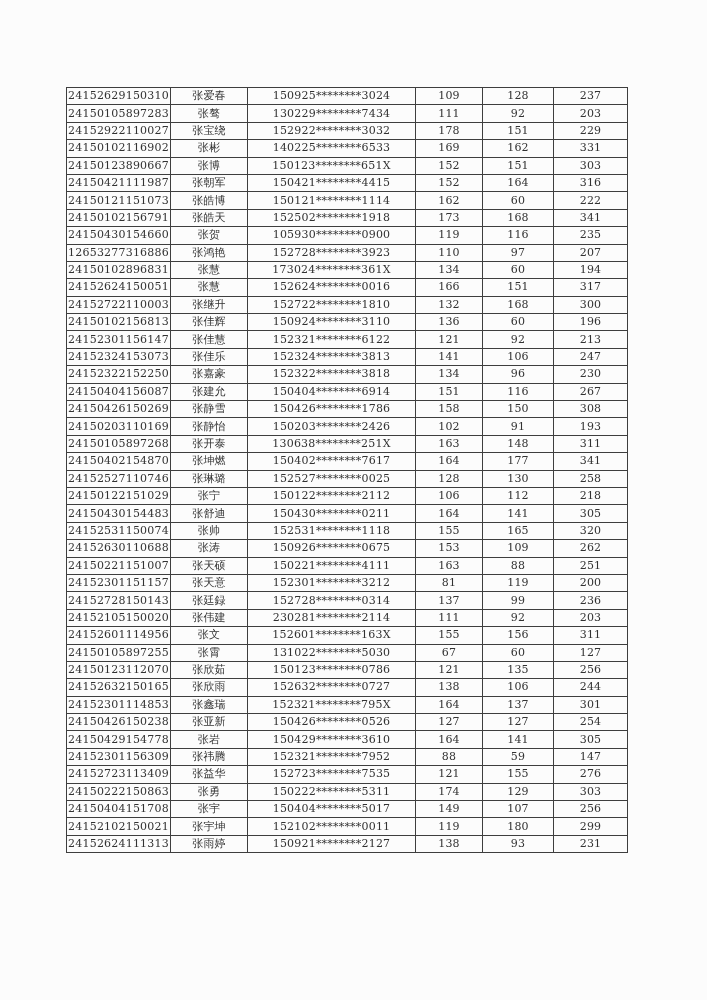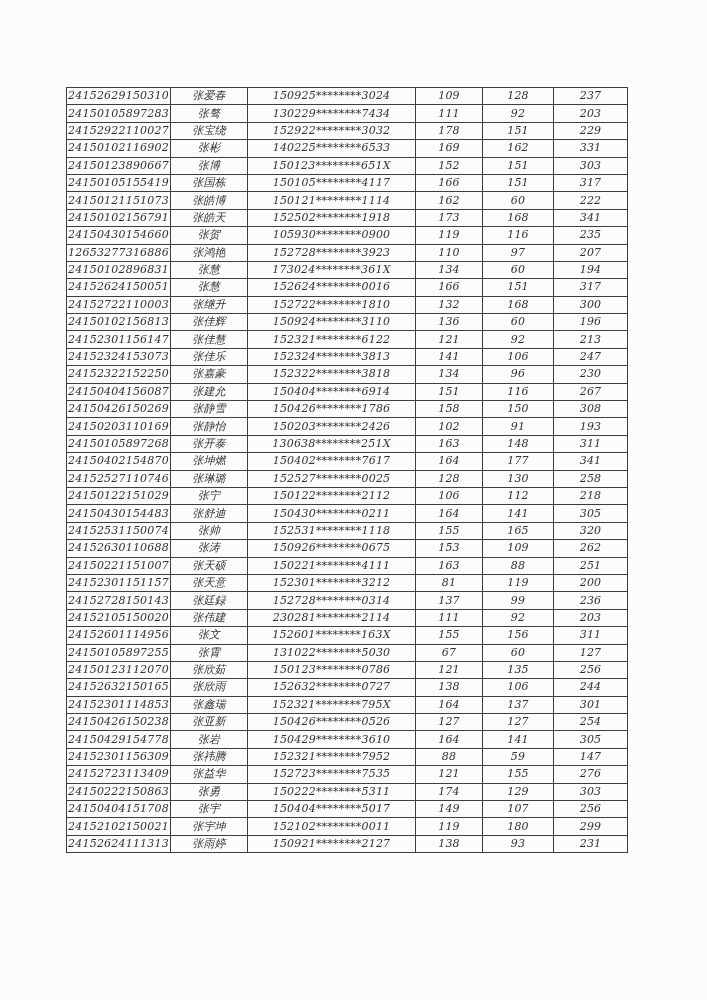--- a/index.html
+++ b/index.html
@@ -10,21 +10,20 @@
     width: 707px;
     height: 1000px;
     position: relative;
     background: var(--background, #fcfcfc);
     font-family: "DejaVu Serif", "Liberation Serif", serif;
     overflow: hidden;
   }
   .page {
     position: absolute;
     inset: 0;
-    font-style: italic;
   }
   table.score-table {
     position: absolute;
     left: 66px;
     top: 87px;
     border-collapse: collapse;
     table-layout: fixed;
   }
   table.score-table td {
     border: 1px solid var(--border, #3e3e3e);
@@ -95,26 +94,26 @@
         </tr>
         <tr>
           <td>24150123890667</td>
           <td>张博</td>
           <td>150123********651X</td>
           <td>152</td>
           <td>151</td>
           <td>303</td>
         </tr>
         <tr>
-          <td>24150105155419</td>
-          <td>张国栋</td>
-          <td>150105********4117</td>
-          <td>166</td>
-          <td>151</td>
-          <td>317</td>
+          <td>24150421111987</td>
+          <td>张朝军</td>
+          <td>150421********4415</td>
+          <td>152</td>
+          <td>164</td>
+          <td>316</td>
         </tr>
         <tr>
           <td>24150121151073</td>
           <td>张皓博</td>
           <td>150121********1114</td>
           <td>162</td>
           <td>60</td>
           <td>222</td>
         </tr>
         <tr>

